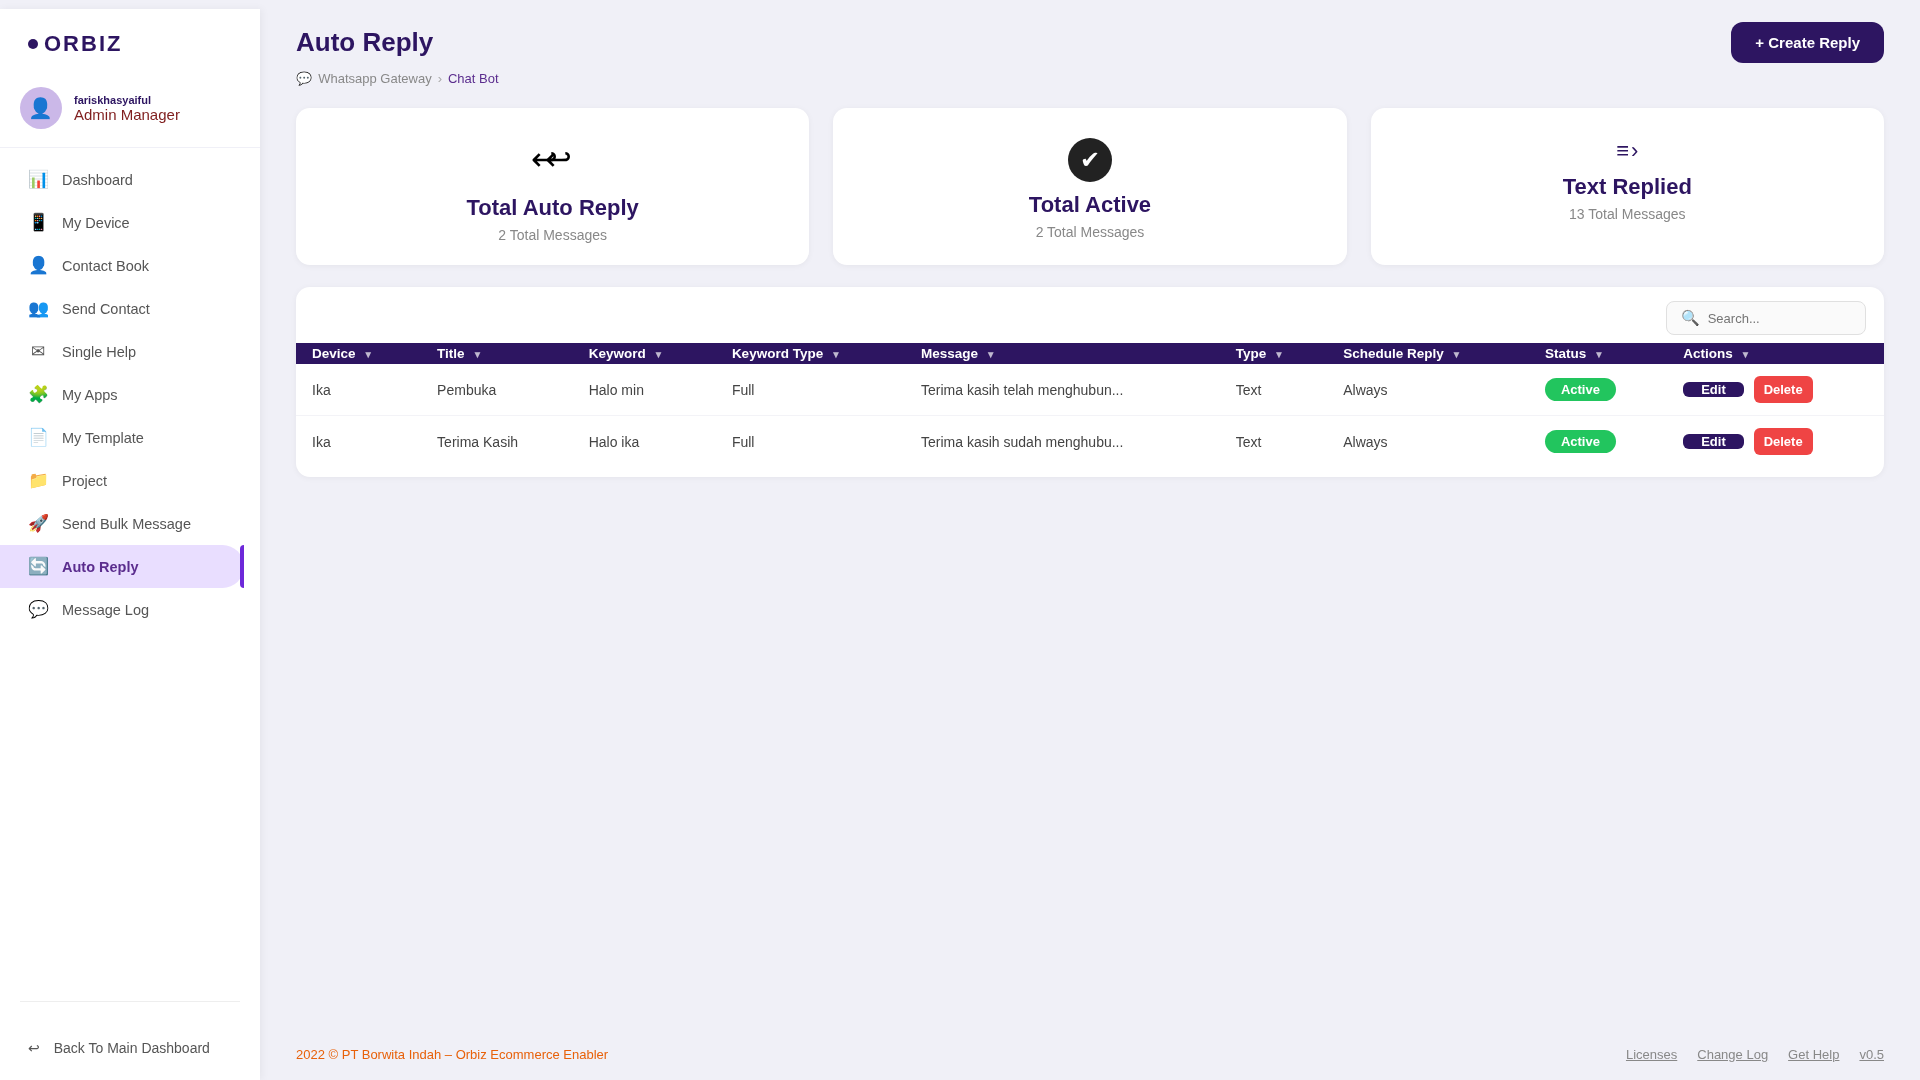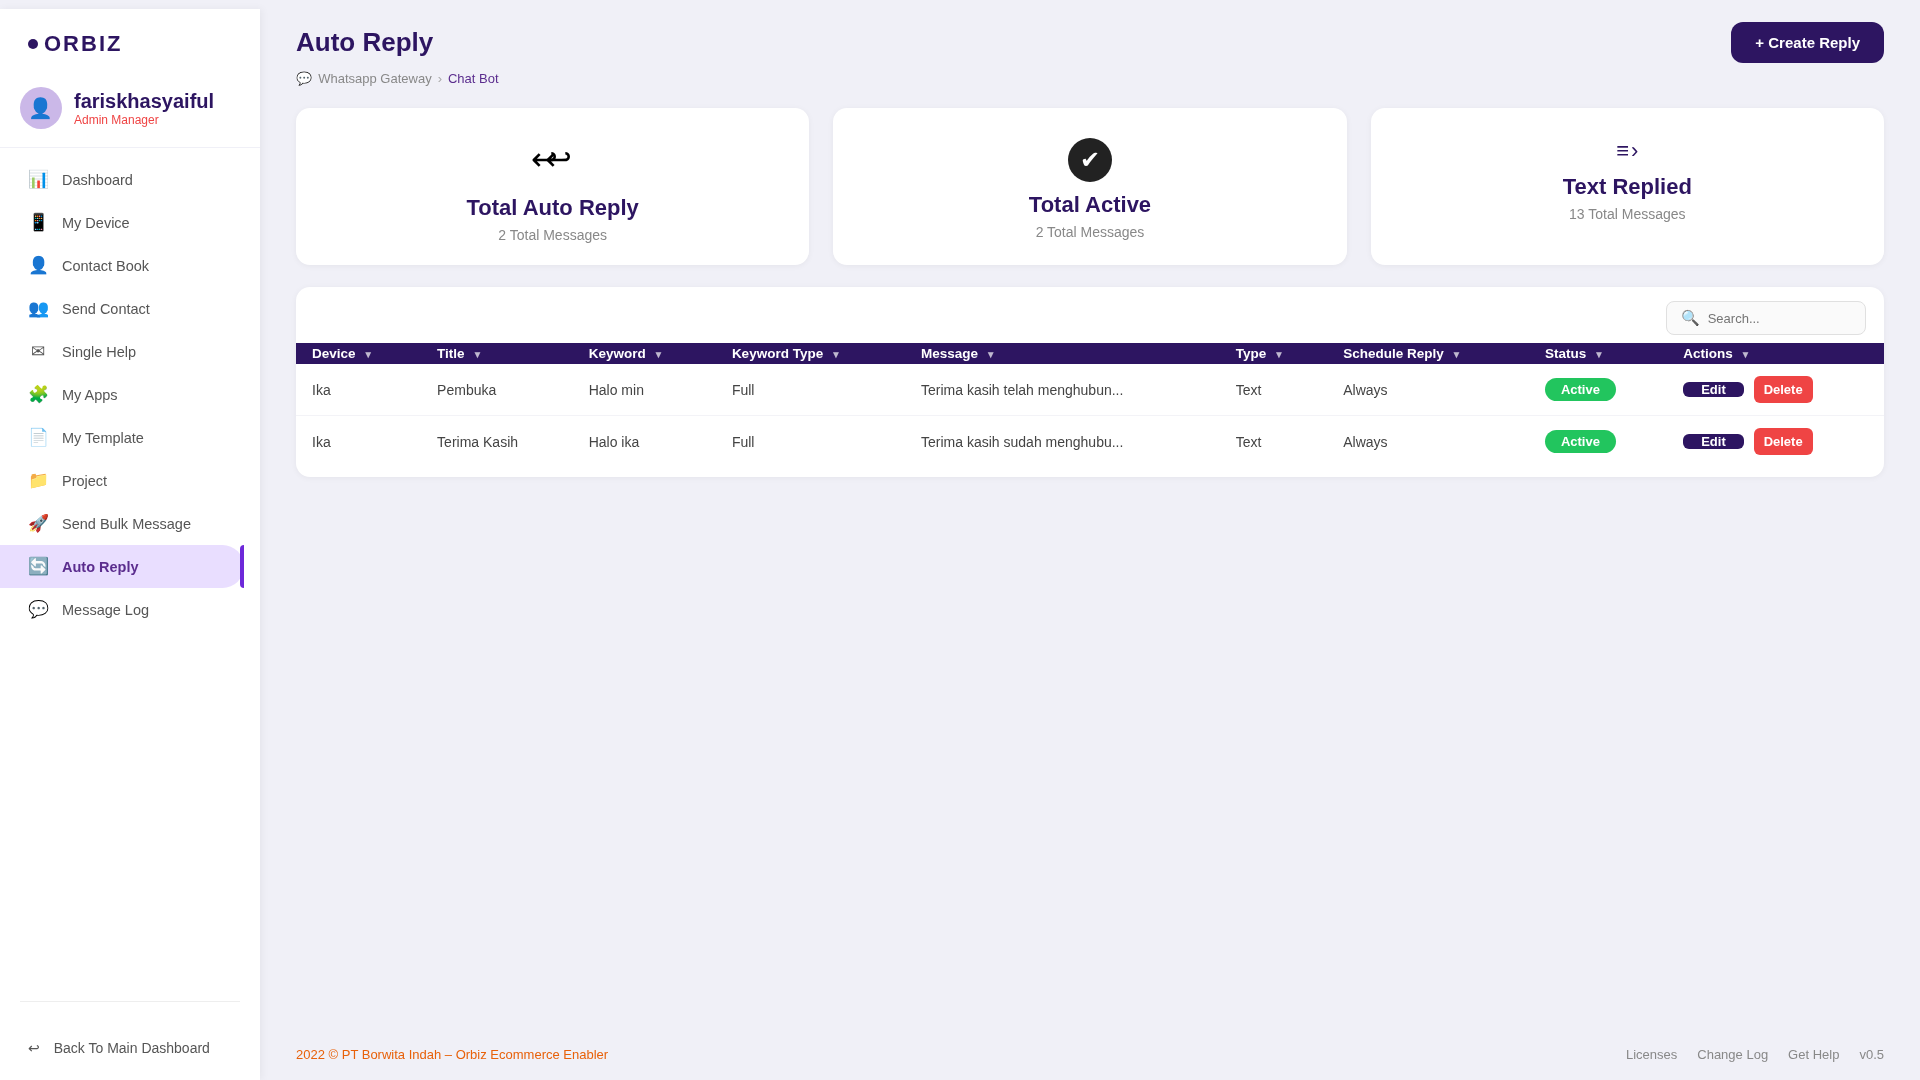--- a/index.html
+++ b/index.html
@@ -45,25 +45,25 @@
       border-radius: 50%;
       background: #cbb8e8;
       display: flex; align-items: center; justify-content: center;
       font-size: 20px;
       color: #5b2d8e;
       overflow: hidden;
     }
     #sidebar .user-info .username {
       font-weight: 700;
       color: #2d1561;
-      font-size: 20px;
+      font-size: 11px;
     }
     #sidebar .user-info .role {
-      color: #ef4444;
-      font-size: 12px;
+      color: #7f1d1d;
+      font-size: 15px;
     }
     #sidebar nav {
       flex: 1;
       padding: 10px 0;
     }
     #sidebar nav .nav-item {
       display: flex;
       align-items: center;
       gap: 14px;
       padding: 11px 28px;
@@ -272,21 +272,21 @@
       margin-top: auto;
       padding: 18px 36px;
       font-size: 13px;
       color: #888;
       display: flex;
       justify-content: space-between;
       align-items: center;
     }
     #footer .footer-left { color: #888; }
     #footer .footer-left span { color: #e8610a; font-weight: 500; }
-    #footer .footer-right { display: flex; gap: 20px; }
+    #footer .footer-right { display: flex; gap: 20px; text-decoration: underline; }
     #footer .footer-right a { color: #888; text-decoration: none; }
   </style>
 </head>
 <body>
 
 <div id="sidebar">
   <div class="logo">
     <span class="logo-dot"></span>
     <span>ORBIZ</span>
   </div>

